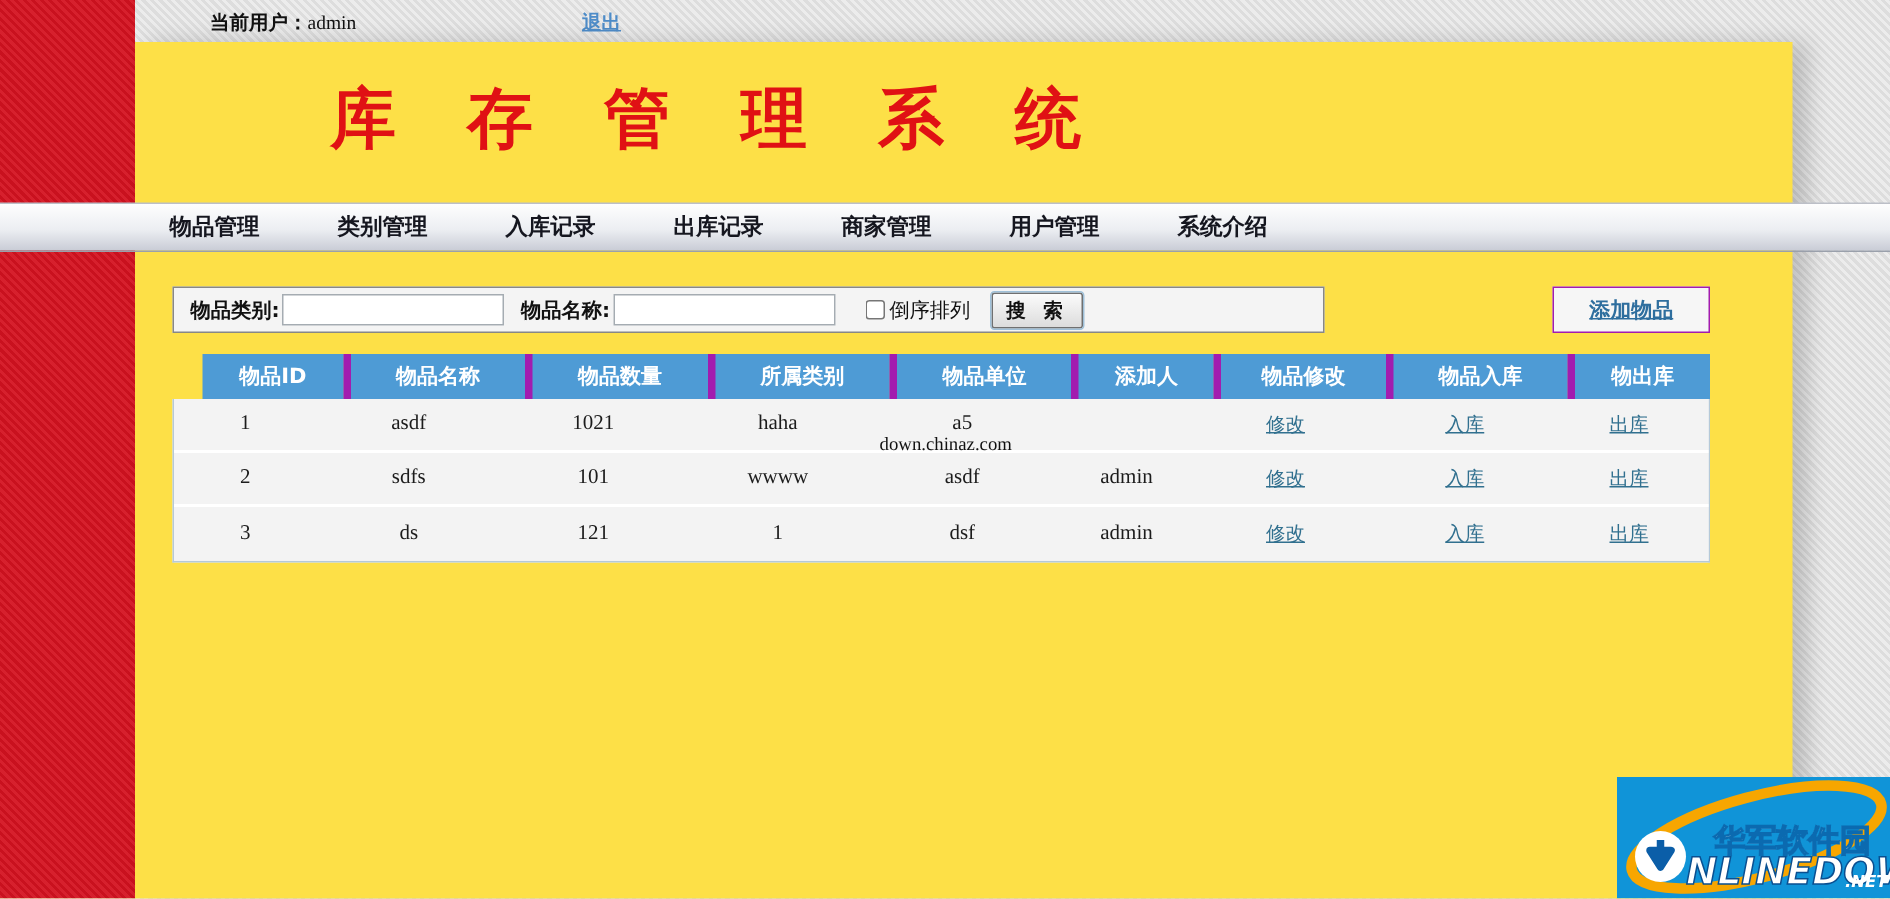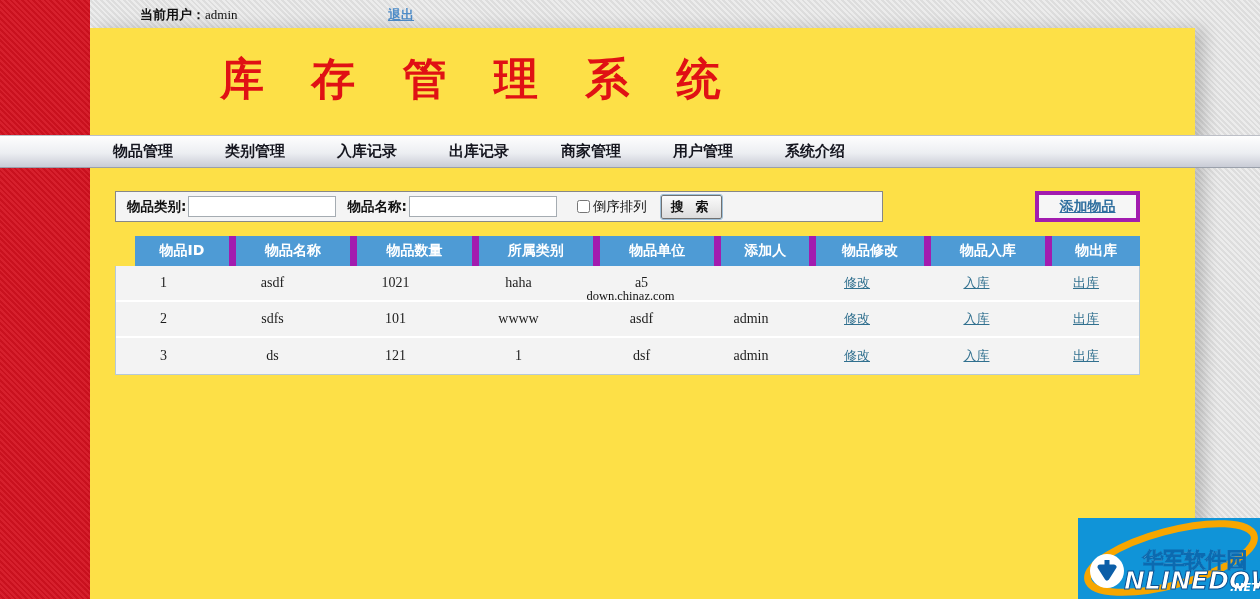--- a/index.html
+++ b/index.html
@@ -60,32 +60,32 @@
   .search-box .chk { margin-left:20px; width:13px; height:13px; }
   .search-box .chk-lbl { font-size:13.5px; color:#111; margin-left:3px; white-space:nowrap; }
   .search-btn {
     margin-left:14px; height:24px; padding:0 9px;
     font-size:13px; font-weight:bold; letter-spacing:4px; color:#111;
     background:linear-gradient(#fbfbfb,#dcdcdc); border:1px solid #707070;
     outline:1px solid #9fc0d8; border-radius:2px; cursor:pointer; white-space:nowrap;
   }
   .add-box {
     position:absolute; left:945px; top:163px; width:105px; height:31px;
-    background:#f6f6f6; border:4px solid #a21caf;
+    background:#f6f6f6; border:1px solid #a21caf;
     display:flex; align-items:center; justify-content:center;
   }
   .add-link { font-size:14px; font-weight:bold; color:#2e6e9e; text-decoration:underline; cursor:pointer; white-space:nowrap; }
   
   .grid { position:absolute; left:25px; top:208px; width:1025px; }
   .thead { display:flex; height:30px;padding-left:20px; }
   .th {
     background:#4e9bd5; color:#fff; font-size:14px; font-weight:bold;
     display:flex; align-items:center; justify-content:center;
   }
-  .th + .th { border-left:7px solid #a21caf; }
+  .th + .th { border-left:5px solid #a21caf; }
   .tbody { border:1px solid #b5c9d8; border-top:none; background:#fff; }
   .tr { display:flex; height:36px; background:#f3f3f3; border-bottom:2px solid #ffffff; }
   .tr:last-child { border-bottom:none; }
   .td {
     display:flex; align-items:center; justify-content:center;
     font-family:"Liberation Serif","DejaVu Serif",serif; font-size:14px; color:#1c1c1c;
   }
   .cell-link {
     font-family:"DejaVu Sans",sans-serif; font-size:13px;
     color:#31708f; text-decoration:underline; cursor:pointer;

